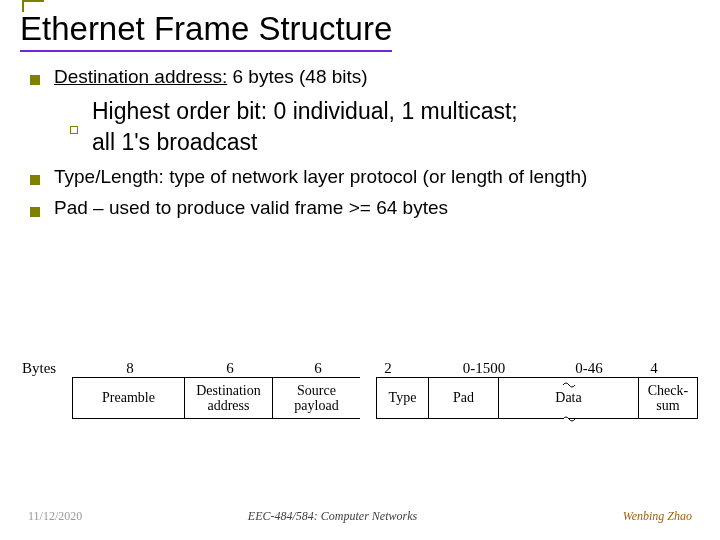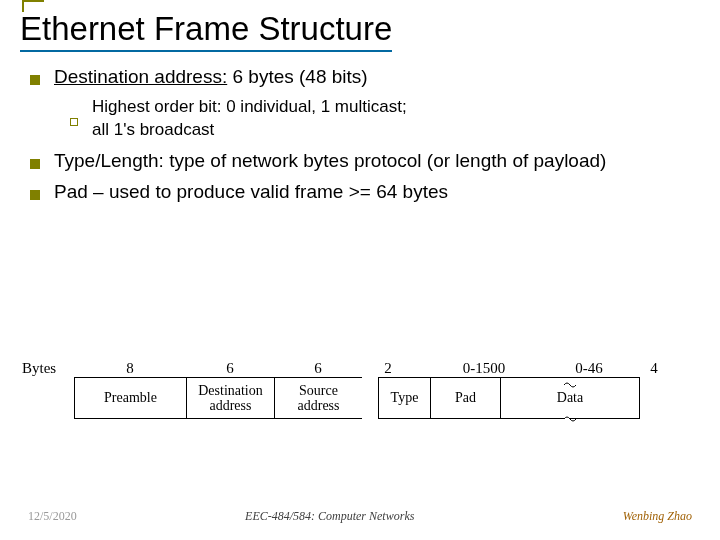--- a/index.html
+++ b/index.html
@@ -19,21 +19,21 @@
     box-sizing: border-box;
   }
   .title-area {
     position: relative;
     padding: 10px 0 0 20px;
   }
   .title {
     font-size: 33px;
     color: #000;
     font-family: Arial, sans-serif;
-    border-bottom: 2px solid #0369a1;
+    border-bottom: 2px solid #6d28d9;
     display: inline-block;
     padding-bottom: 2px;
   }
   .title-accent {
     position: absolute;
     left: 22px;
     top: 0;
     width: 20px;
     height: 10px;
     border-left: 2px solid #808000;
@@ -66,21 +66,21 @@
   }
   .sub-list {
     padding-left: 40px;
     margin-top: 4px;
     margin-bottom: 6px;
   }
   .bullet-sub {
     display: flex;
     align-items: center;
     margin-bottom: 4px;
-    font-size: 17px;
+    font-size: 23px;
   }
   .bullet-sub .marker {
     width: 8px;
     height: 8px;
     border: 1.5px solid #808000;
     margin-top: 6px;
     margin-right: 14px;
     flex-shrink: 0;
     box-sizing: border-box;
   }
@@ -196,21 +196,21 @@
     <div class="sub-list">
       <div class="bullet-sub">
         <div class="marker"></div>
         <div class="text" style="white-space:pre-line">Highest order bit: 0 individual, 1 multicast;
 all 1's broadcast</div>
       </div>
     </div>
 
     <div class="bullet-main">
       <div class="marker"></div>
-      <div class="text">Type/Length: type of network bytes protocol (or length of payload)</div>
+      <div class="text">Type/Length: type of network layer protocol (or length of length)</div>
     </div>
 
     <div class="bullet-main">
       <div class="marker"></div>
       <div class="text">Pad – used to produce valid frame &gt;= 64 bytes</div>
     </div>
 
 
   </div>
 
@@ -227,31 +227,33 @@
           <div class="col-top" style="width: 60px;">4</div>
         </div>
     </div>
     <div class="box-row">
       <div class="box-label"></div>
       <div id="frame-boxes" style="display:flex;height:42px">
           <div class="fbox" style="width: 112px; white-space: pre-line;">Preamble</div>
           <div class="fbox" style="width: 88px; white-space: pre-line;">Destination
 address</div>
           <div class="fbox" style="width: 88px; white-space: pre-line;">Source
-address</div>
+payload</div>
           <div class="fbox" style="width: 52px; white-space: pre-line; margin-left: 16px;">Type</div>
           <div class="fbox" style="width: 70px; white-space: pre-line;">Pad</div>
           <div class="fbox data-box" style="width: 140px; white-space: pre-line;">Data<div class="data-cut-top"><svg width="12" height="8">
                 <path d="M0 4 Q3 0 6 4 Q9 8 12 4" fill="#fff" stroke="#000" stroke-width="1"></path>
               </svg></div><div class="data-cut-bot"><svg width="12" height="8">
                 <path d="M0 4 Q3 0 6 4 Q9 8 12 4" fill="#fff" stroke="#000" stroke-width="1"></path>
               </svg></div></div>
+          <div class="fbox" style="width: 60px; white-space: pre-line; border-right: 1px solid rgb(0, 0, 0);">Check-
+sum</div>
         </div>
     </div>
   </div>
 
   <div class="footer">
-    <span class="date">12/5/2020</span>
+    <span class="date">11/12/2020</span>
     <span class="course">EEC-484/584: Computer Networks</span>
     <span class="author">Wenbing Zhao</span>
   </div>
 
 </div>
 
 </body></html>

